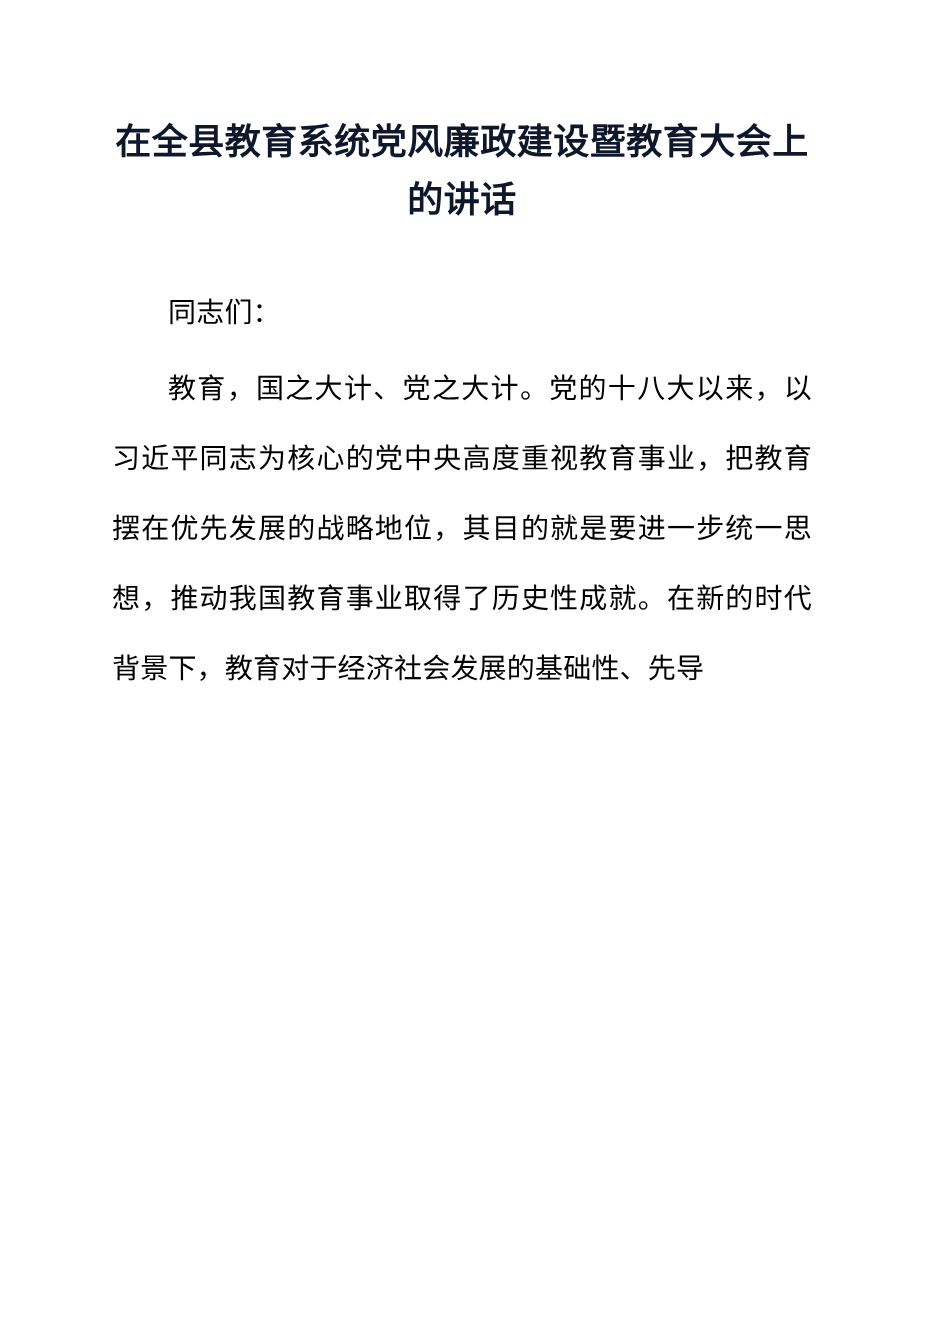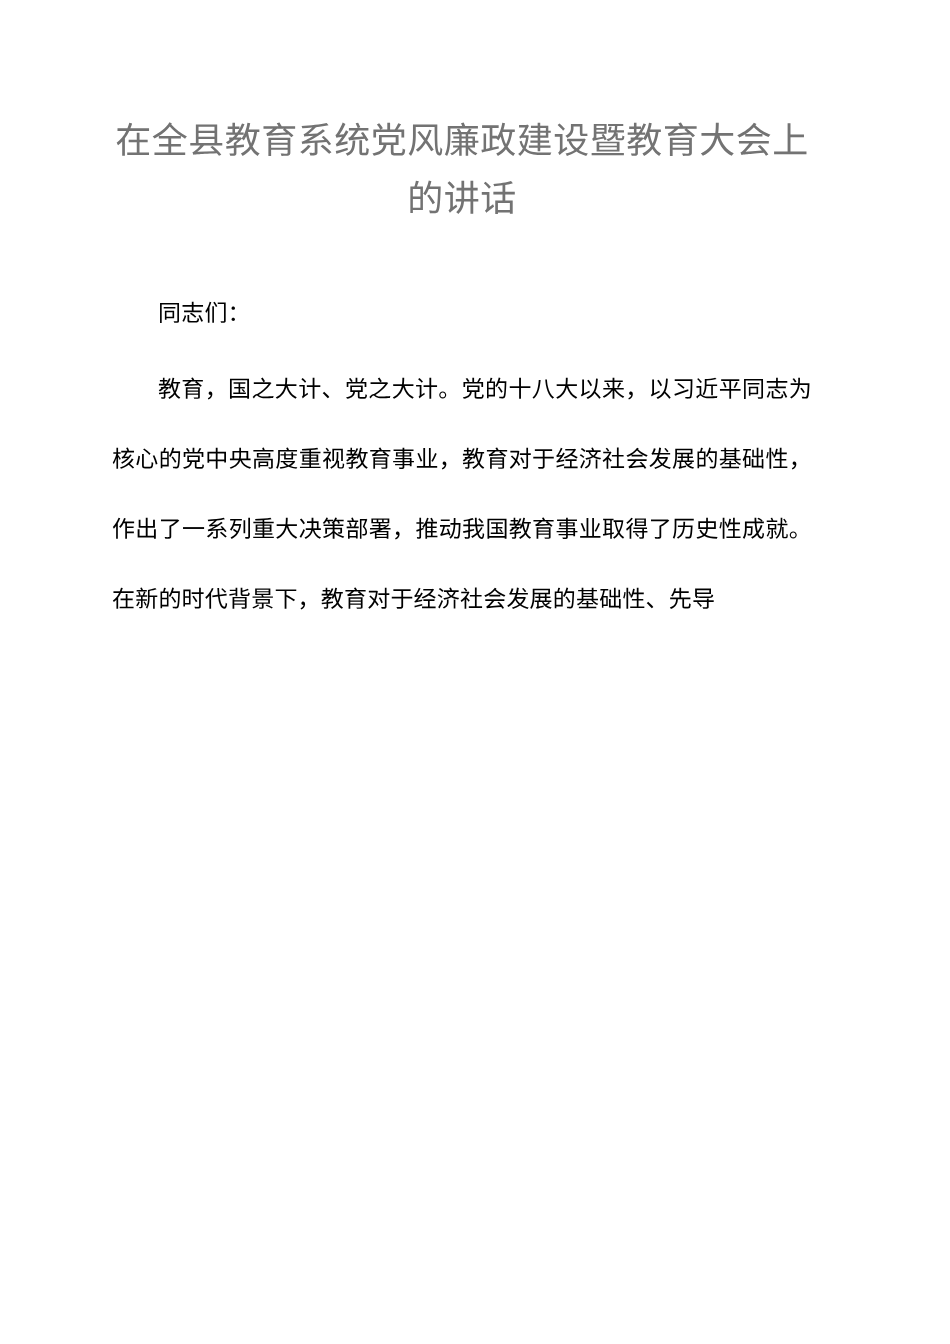--- a/index.html
+++ b/index.html
@@ -30,39 +30,39 @@
 
   
   .doc-title {
     margin: 0;
     padding: 0;
     padding-top: 112px;
     width: 700px;
     text-align: center;
     font-family: "DejaVu Serif", "Liberation Serif", serif;
     font-size: 36px;
-    font-weight: 400;
+    font-weight: 700;
     line-height: 58px;
     letter-spacing: 0.5px;
-    color: #737373;
+    color: #0f172a;
     white-space: normal;
   }
 
   
   .doc-body {
     margin: 0;
     padding: 0;
     padding-top: 50px;
   }
 
   .para {
     margin: 0 0 6px 0;
     padding: 0;
     font-family: "DejaVu Serif", "Liberation Serif", serif;
-    font-size: 23px;
+    font-size: 28px;
     line-height: 70px;
     color: #000000;
     text-align: justify;
     text-justify: inter-character;
     text-align-last: left;
     letter-spacing: 0.2px;
     word-break: break-all;
   }
 
   .para.indent {
@@ -79,17 +79,17 @@
 <div class="page">
   <div class="page-inner">
 
     <h1 class="doc-title">在全县教育系统党风廉政建设暨教育大会上的讲话</h1>
 
     <div class="doc-body">
 
       <p class="para indent">同志们：</p>
 
 
-      <p class="para indent">教育，国之大计、党之大计。党的十八大以来，以习近平同志为核心的党中央高度重视教育事业，教育对于经济社会发展的基础性，作出了一系列重大决策部署，推动我国教育事业取得了历史性成就。在新的时代背景下，教育对于经济社会发展的基础性、先导</p>
+      <p class="para indent">教育，国之大计、党之大计。党的十八大以来，以习近平同志为核心的党中央高度重视教育事业，把教育摆在优先发展的战略地位，其目的就是要进一步统一思想，推动我国教育事业取得了历史性成就。在新的时代背景下，教育对于经济社会发展的基础性、先导</p>
 
     </div>
   </div>
 </div>
 
 </body></html>

